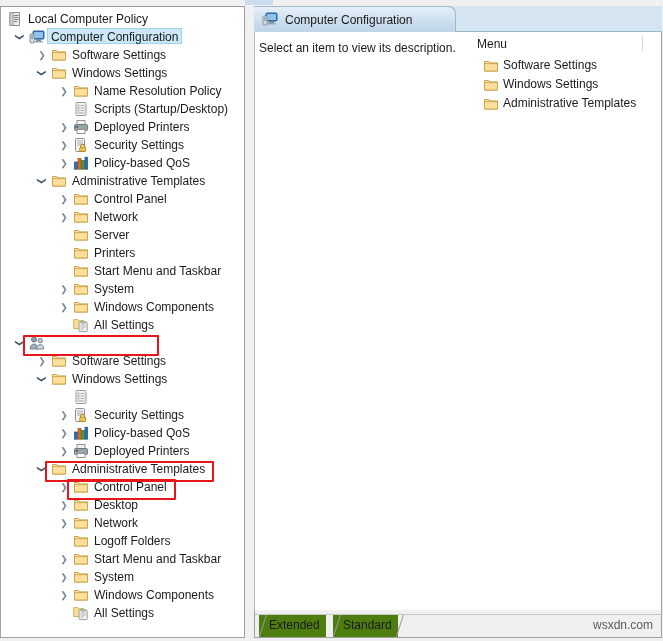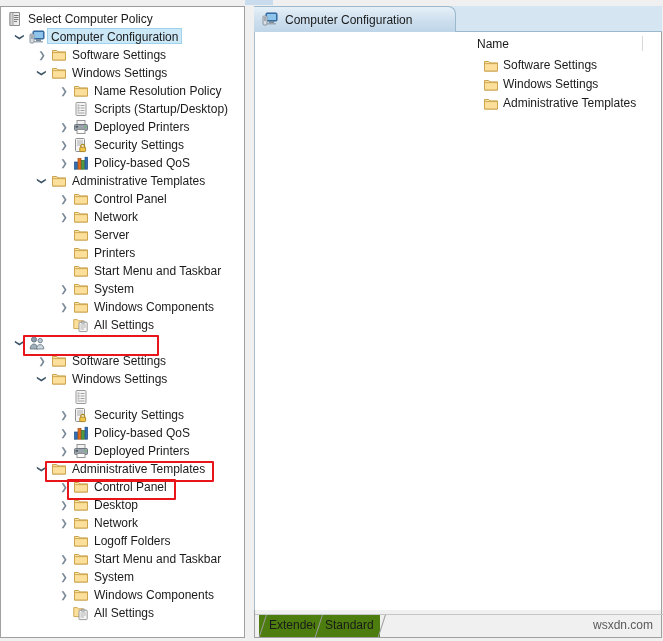--- a/index.html
+++ b/index.html
@@ -251,21 +251,21 @@
   <div class="tree-pane">
     <div class="tree" id="tree-root">
         <div class="tree-row">
           <span class="ico" style="left:6px">
             <svg width="16" height="16" viewBox="0 0 16 16">
               <path d="M3 1.5h9.5v13H3z" fill="#ececec" stroke="#8c8c8c" stroke-width="1"></path>
               <path d="M3 1.5h3v13H3z" fill="#d4d4d4" stroke="#8c8c8c" stroke-width="0.8"></path>
               <path d="M7 4.5h4.5M7 6.5h4.5M7 8.5h4.5M7 10.5h3" stroke="#6f6f6f" stroke-width="0.9"></path>
             </svg>
           </span>
-          <span class="lbl" style="left:24px">Select Computer Policy</span>
+          <span class="lbl" style="left:24px">Local Computer Policy</span>
         </div>
         <div class="tree-row selected">
           <span class="chev open" style="left: 11px; transform: rotate(90deg);">❯</span>
           <span class="ico" style="left:28px">
             <svg width="16" height="16" viewBox="0 0 16 16">
               <rect x="4" y="2" width="11" height="8" rx="1" fill="#3b7dbd" stroke="#2a5d8f" stroke-width="1"></rect>
               <rect x="5" y="3" width="9" height="6" fill="#8fc4ea"></rect>
               <rect x="7" y="10" width="5" height="2" fill="#7a8a99"></rect>
               <rect x="5" y="12" width="9" height="1.6" rx="0.6" fill="#9aa7b4"></rect>
               <rect x="1" y="5" width="4" height="9" rx="1" fill="#d8dde3" stroke="#8a949e" stroke-width="1"></rect>
@@ -632,24 +632,27 @@
             <rect x="1" y="5" width="4" height="9" rx="1" fill="#d8dde3" stroke="#8a949e" stroke-width="1"></rect>
             <rect x="2" y="6.5" width="2" height="1" fill="#6d7883"></rect>
             <rect x="2" y="8.5" width="2" height="1" fill="#6d7883"></rect>
           </svg>
         </span>
         <span class="tab-lbl">Computer Configuration</span>
       </div>
     </div>
 
     <div class="rp-body">
+      <div class="rp-desc">
+        <span>Select an item to view its description.</span>
+      </div>
       <div class="rp-vsep"></div>
       <div class="rp-list">
         <div class="rp-list-header">
-          <span>Name</span>
+          <span>Menu</span>
           <span class="rp-list-header-sep"></span>
         </div>
         <div class="rp-list-items" id="list-items-root">
             <div class="rp-item">
               <span class="ico">
                 <svg width="16" height="16" viewBox="0 0 16 16">
                   <path d="M1.5 3.5h4.2l1.2 1.4h7.6v8.1h-13z" fill="#fde4a8" stroke="#c9a24a" stroke-width="1"></path>
                   <path d="M1.5 5.6h13v7.4h-13z" fill="#fcdf9a" stroke="#c9a24a" stroke-width="0.9"></path>
                 </svg>
               </span>
@@ -676,21 +679,21 @@
           </div>
       </div>
     </div>
 
     <div class="rp-bottom">
       <div class="btab-top-line"></div>
       <div class="btab" id="btab-0" style="left:4px;">
         <span class="slash-l"></span>
         <span>Extended</span>
       </div>
-      <div class="btab" id="btab-1" style="left:60px;text-align:right;">
+      <div class="btab" id="btab-1" style="left:78px;text-align:right;">
         <span class="slash-l"></span>
         <span>Standard</span>
         <span class="slash-r"></span>
       </div>
       <div class="watermark">wsxdn.com</div>
     </div>
 
   </div>
 </div>
 

